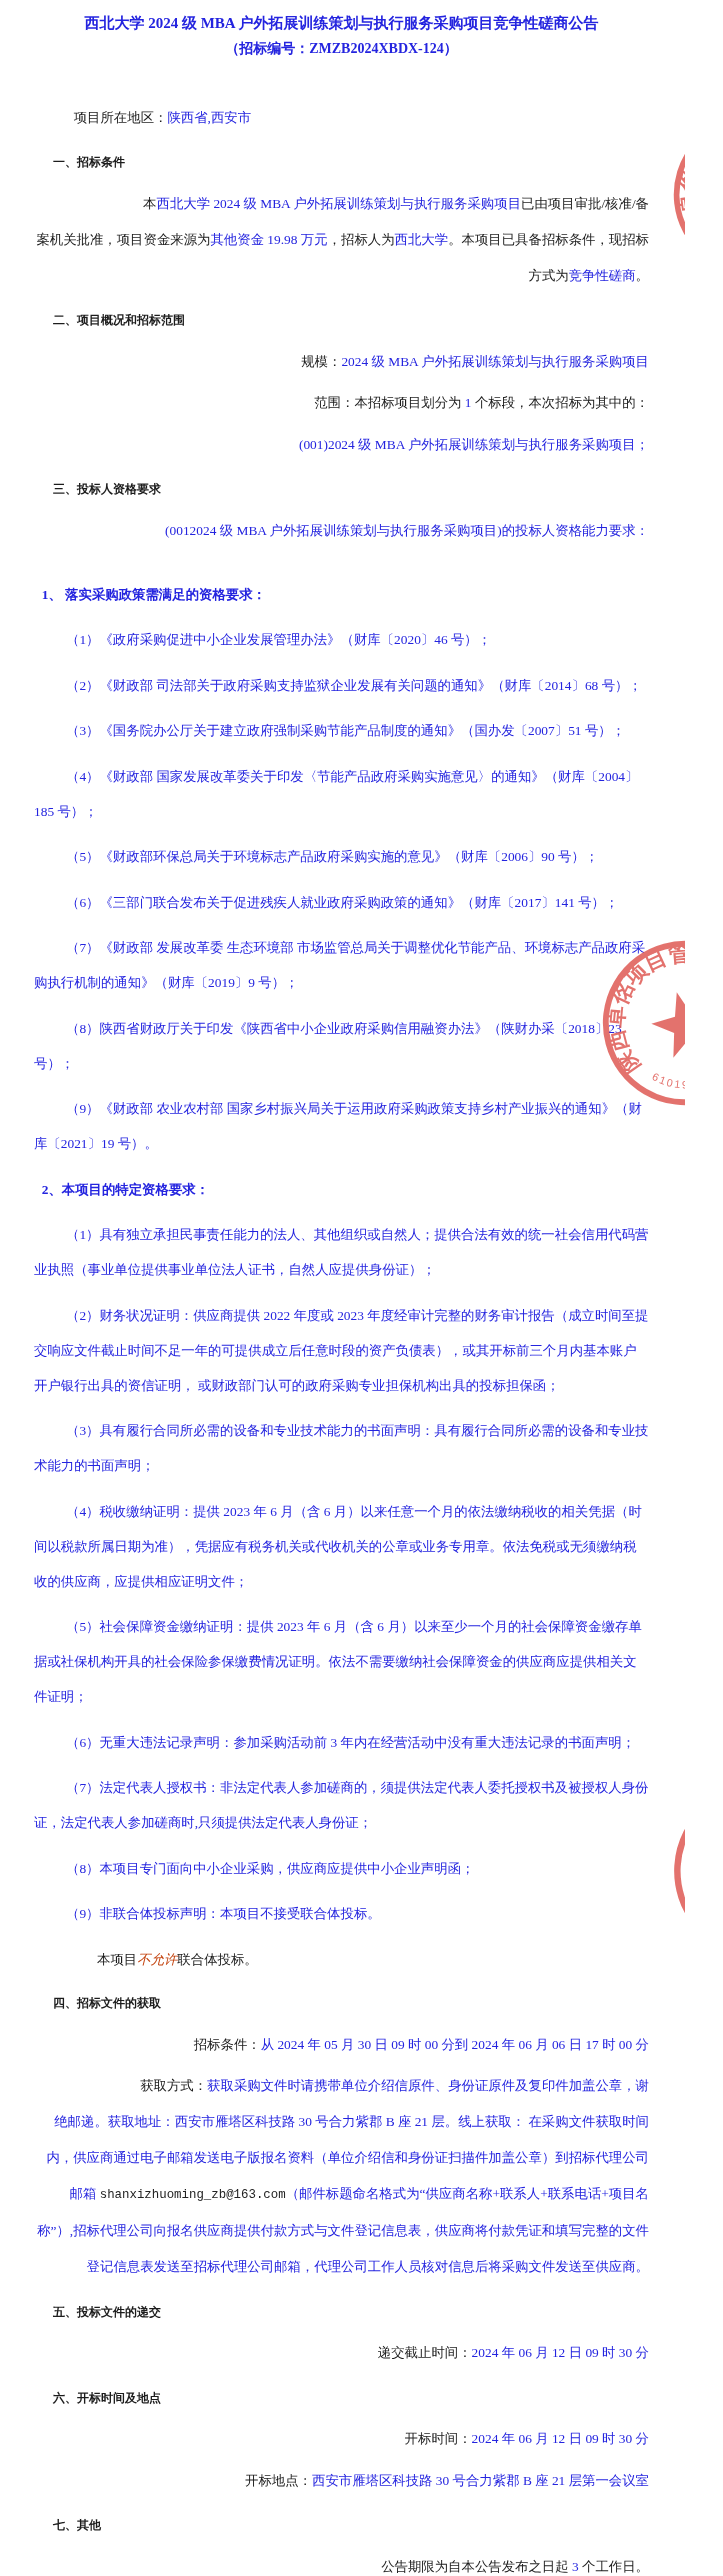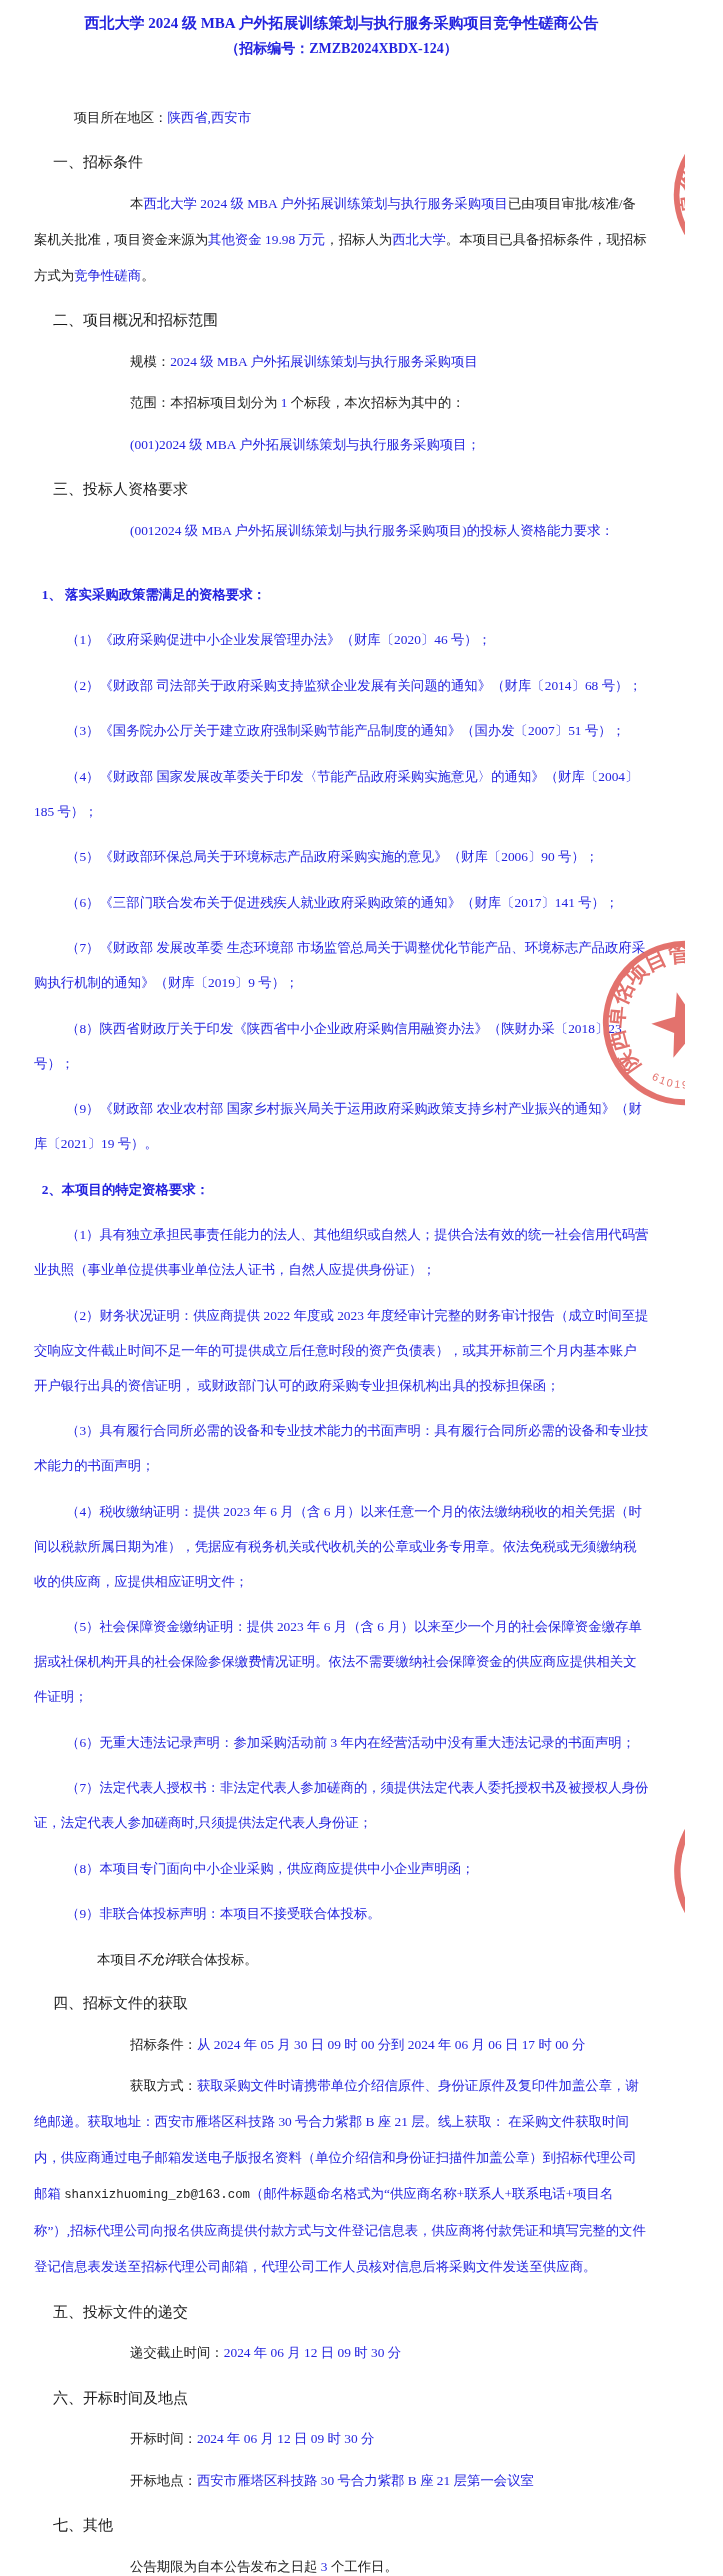--- a/index.html
+++ b/index.html
@@ -2,29 +2,29 @@
 <html><head>
 <meta charset="utf-8">
 <style>
   html,body{margin:0;padding:0;background:#ffffff;}
   .page{position:relative;width:685px;height:2576px;overflow:hidden;background:#fff;
         font-family:"Liberation Serif","DejaVu Serif",serif;color:#1c1c1c;}
   .doc{padding:9.6px 36px 0 34px;font-size:13.4px;}
   .title{ text-align:center;font-weight:bold;font-size:15px;line-height:26px;color:#2424df;}
   .subtitle{text-align:center;font-weight:bold;font-size:14px;line-height:26px;color:#2424df;margin-bottom:38px;font-family:Liberation Serif, serif;}
   .b-region{padding-left:7.7px;line-height:36px;margin-bottom:1.9px;margin-left:32px;}
-  .b-h{font-weight:normal;font-size:15px;color:#111;margin:12.4px 0 8.6px;padding-left:19px;line-height:29px;}
-  .b-p{text-indent:96px;margin:5.7px 0;line-height:36px;}
+  .b-h{font-weight:bold;font-size:12px;color:#111;margin:12.4px 0 8.6px;padding-left:19px;line-height:29px;}
+  .b-p{text-indent:96px;margin:5.7px 0;line-height:36px;text-align:right;}
   .b-item{text-indent:32px;margin:10.5px 0;line-height:35px;}
   .b-sub{text-indent:7.7px;margin:10.5px 0;line-height:35px;font-weight:bold;}
   .b-note{text-indent:63px;margin:10.5px 0;line-height:35px;}
   .b-gap{width:100%;}
   .seg-k{color:#1c1c1c;}
   .seg-b{color:#2424df;}
-  .seg-bi{color:#000000;font-style:italic;}
+  .seg-bi{color:#c2410c;font-style:italic;}
   .seg-m{font-family:"Liberation Mono","DejaVu Sans Mono",monospace;font-size:12.4px;color:#222;}
   svg.stamp{position:absolute;color:#de544e;opacity:0.82;z-index:3;pointer-events:none;}
   .stamp-top-right{left:670px;top:111px;width:167px;height:167px;transform:rotate(-28deg);}
   .stamp-mid-right{left:599px;top:937px;width:172px;height:172px;transform:rotate(-15deg);}
   .stamp-low-right{left:670px;top:1779px;width:184px;height:184px;transform:rotate(72deg);}
 </style>
 </head>
 <body>
 
 <div class="page">

